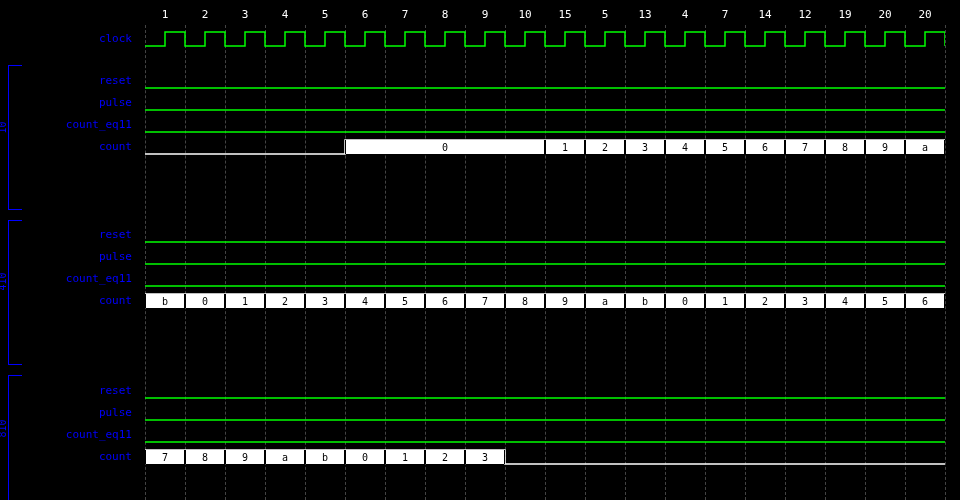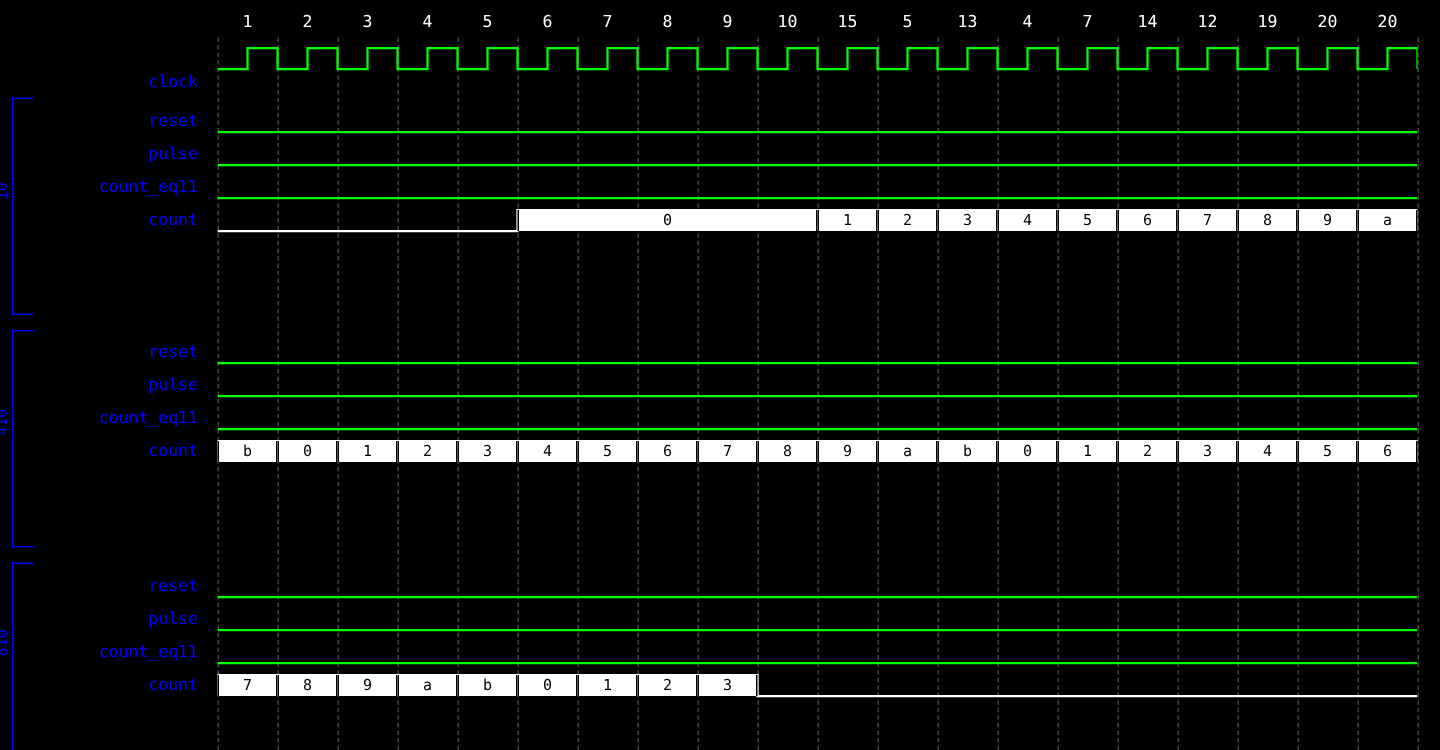--- a/index.html
+++ b/index.html
@@ -100,21 +100,21 @@
   <div style="position:absolute;left:8px;top:65px;width:14px;height:145px;border-left:1px solid #00f;border-top:1px solid #00f;border-bottom:1px solid #00f;"></div>
   <div style="position:absolute;left:2px;top:128px;color:#00f;font-size:10px;transform:rotate(-90deg);transform-origin:left center;white-space:nowrap;">10</div>
 
   <div style="position:absolute;left:8px;top:220px;width:14px;height:145px;border-left:1px solid #00f;border-top:1px solid #00f;border-bottom:1px solid #00f;"></div>
   <div style="position:absolute;left:2px;top:285px;color:#00f;font-size:10px;transform:rotate(-90deg);transform-origin:left center;white-space:nowrap;">410</div>
 
   <div style="position:absolute;left:8px;top:375px;width:14px;height:130px;border-left:1px solid #00f;border-top:1px solid #00f;border-bottom:1px solid #00f;"></div>
   <div style="position:absolute;left:2px;top:432px;color:#00f;font-size:10px;transform:rotate(-90deg);transform-origin:left center;white-space:nowrap;">810</div>
 
   <div id="signals-container">
-      <div style="position: absolute; top: 44px; left: 0px; width: 140px; text-align: right; padding-right: 8px; color: rgb(0, 0, 255); font-size: 11px; line-height: 22px;">clock</div>
+      <div style="position: absolute; top: 28px; left: 0px; width: 140px; text-align: right; padding-right: 8px; color: rgb(0, 0, 255); font-size: 11px; line-height: 22px;">clock</div>
       <svg width="800" height="22" style="position: absolute; top: 28px; left: 145px; width: 800px; height: 22px;">
         <path d="M 0 18 L 20 18 L 20 4 L 40 4 L 40 18 L 60 18 L 60 4 L 80 4 L 80 18 L 100 18 L 100 4 L 120 4 L 120 18 L 140 18 L 140 4 L 160 4 L 160 18 L 180 18 L 180 4 L 200 4 L 200 18 L 220 18 L 220 4 L 240 4 L 240 18 L 260 18 L 260 4 L 280 4 L 280 18 L 300 18 L 300 4 L 320 4 L 320 18 L 340 18 L 340 4 L 360 4 L 360 18 L 380 18 L 380 4 L 400 4 L 400 18 L 420 18 L 420 4 L 440 4 L 440 18 L 460 18 L 460 4 L 480 4 L 480 18 L 500 18 L 500 4 L 520 4 L 520 18 L 540 18 L 540 4 L 560 4 L 560 18 L 580 18 L 580 4 L 600 4 L 600 18 L 620 18 L 620 4 L 640 4 L 640 18 L 660 18 L 660 4 L 680 4 L 680 18 L 700 18 L 700 4 L 720 4 L 720 18 L 740 18 L 740 4 L 760 4 L 760 18 L 780 18 L 780 4 L 800 4 L 800 18" stroke="#00ff00" stroke-width="1.5" fill="none"></path>
       </svg>
       <div style="position: absolute; top: 70px; left: 0px; width: 140px; text-align: right; padding-right: 8px; color: rgb(0, 0, 255); font-size: 11px; line-height: 22px;">reset</div>
       <svg width="800" height="22" style="position: absolute; top: 70px; left: 145px; width: 800px; height: 22px;">
         <path d="M 0 18 L 800 18" stroke="#00ff00" stroke-width="1.5" fill="none"></path>
       </svg>
       <div style="position: absolute; top: 92px; left: 0px; width: 140px; text-align: right; padding-right: 8px; color: rgb(0, 0, 255); font-size: 11px; line-height: 22px;">pulse</div>
       <svg width="800" height="22" style="position: absolute; top: 92px; left: 145px; width: 800px; height: 22px;">
         <path d="M 0 18 L 800 18" stroke="#00ff00" stroke-width="1.5" fill="none"></path>

